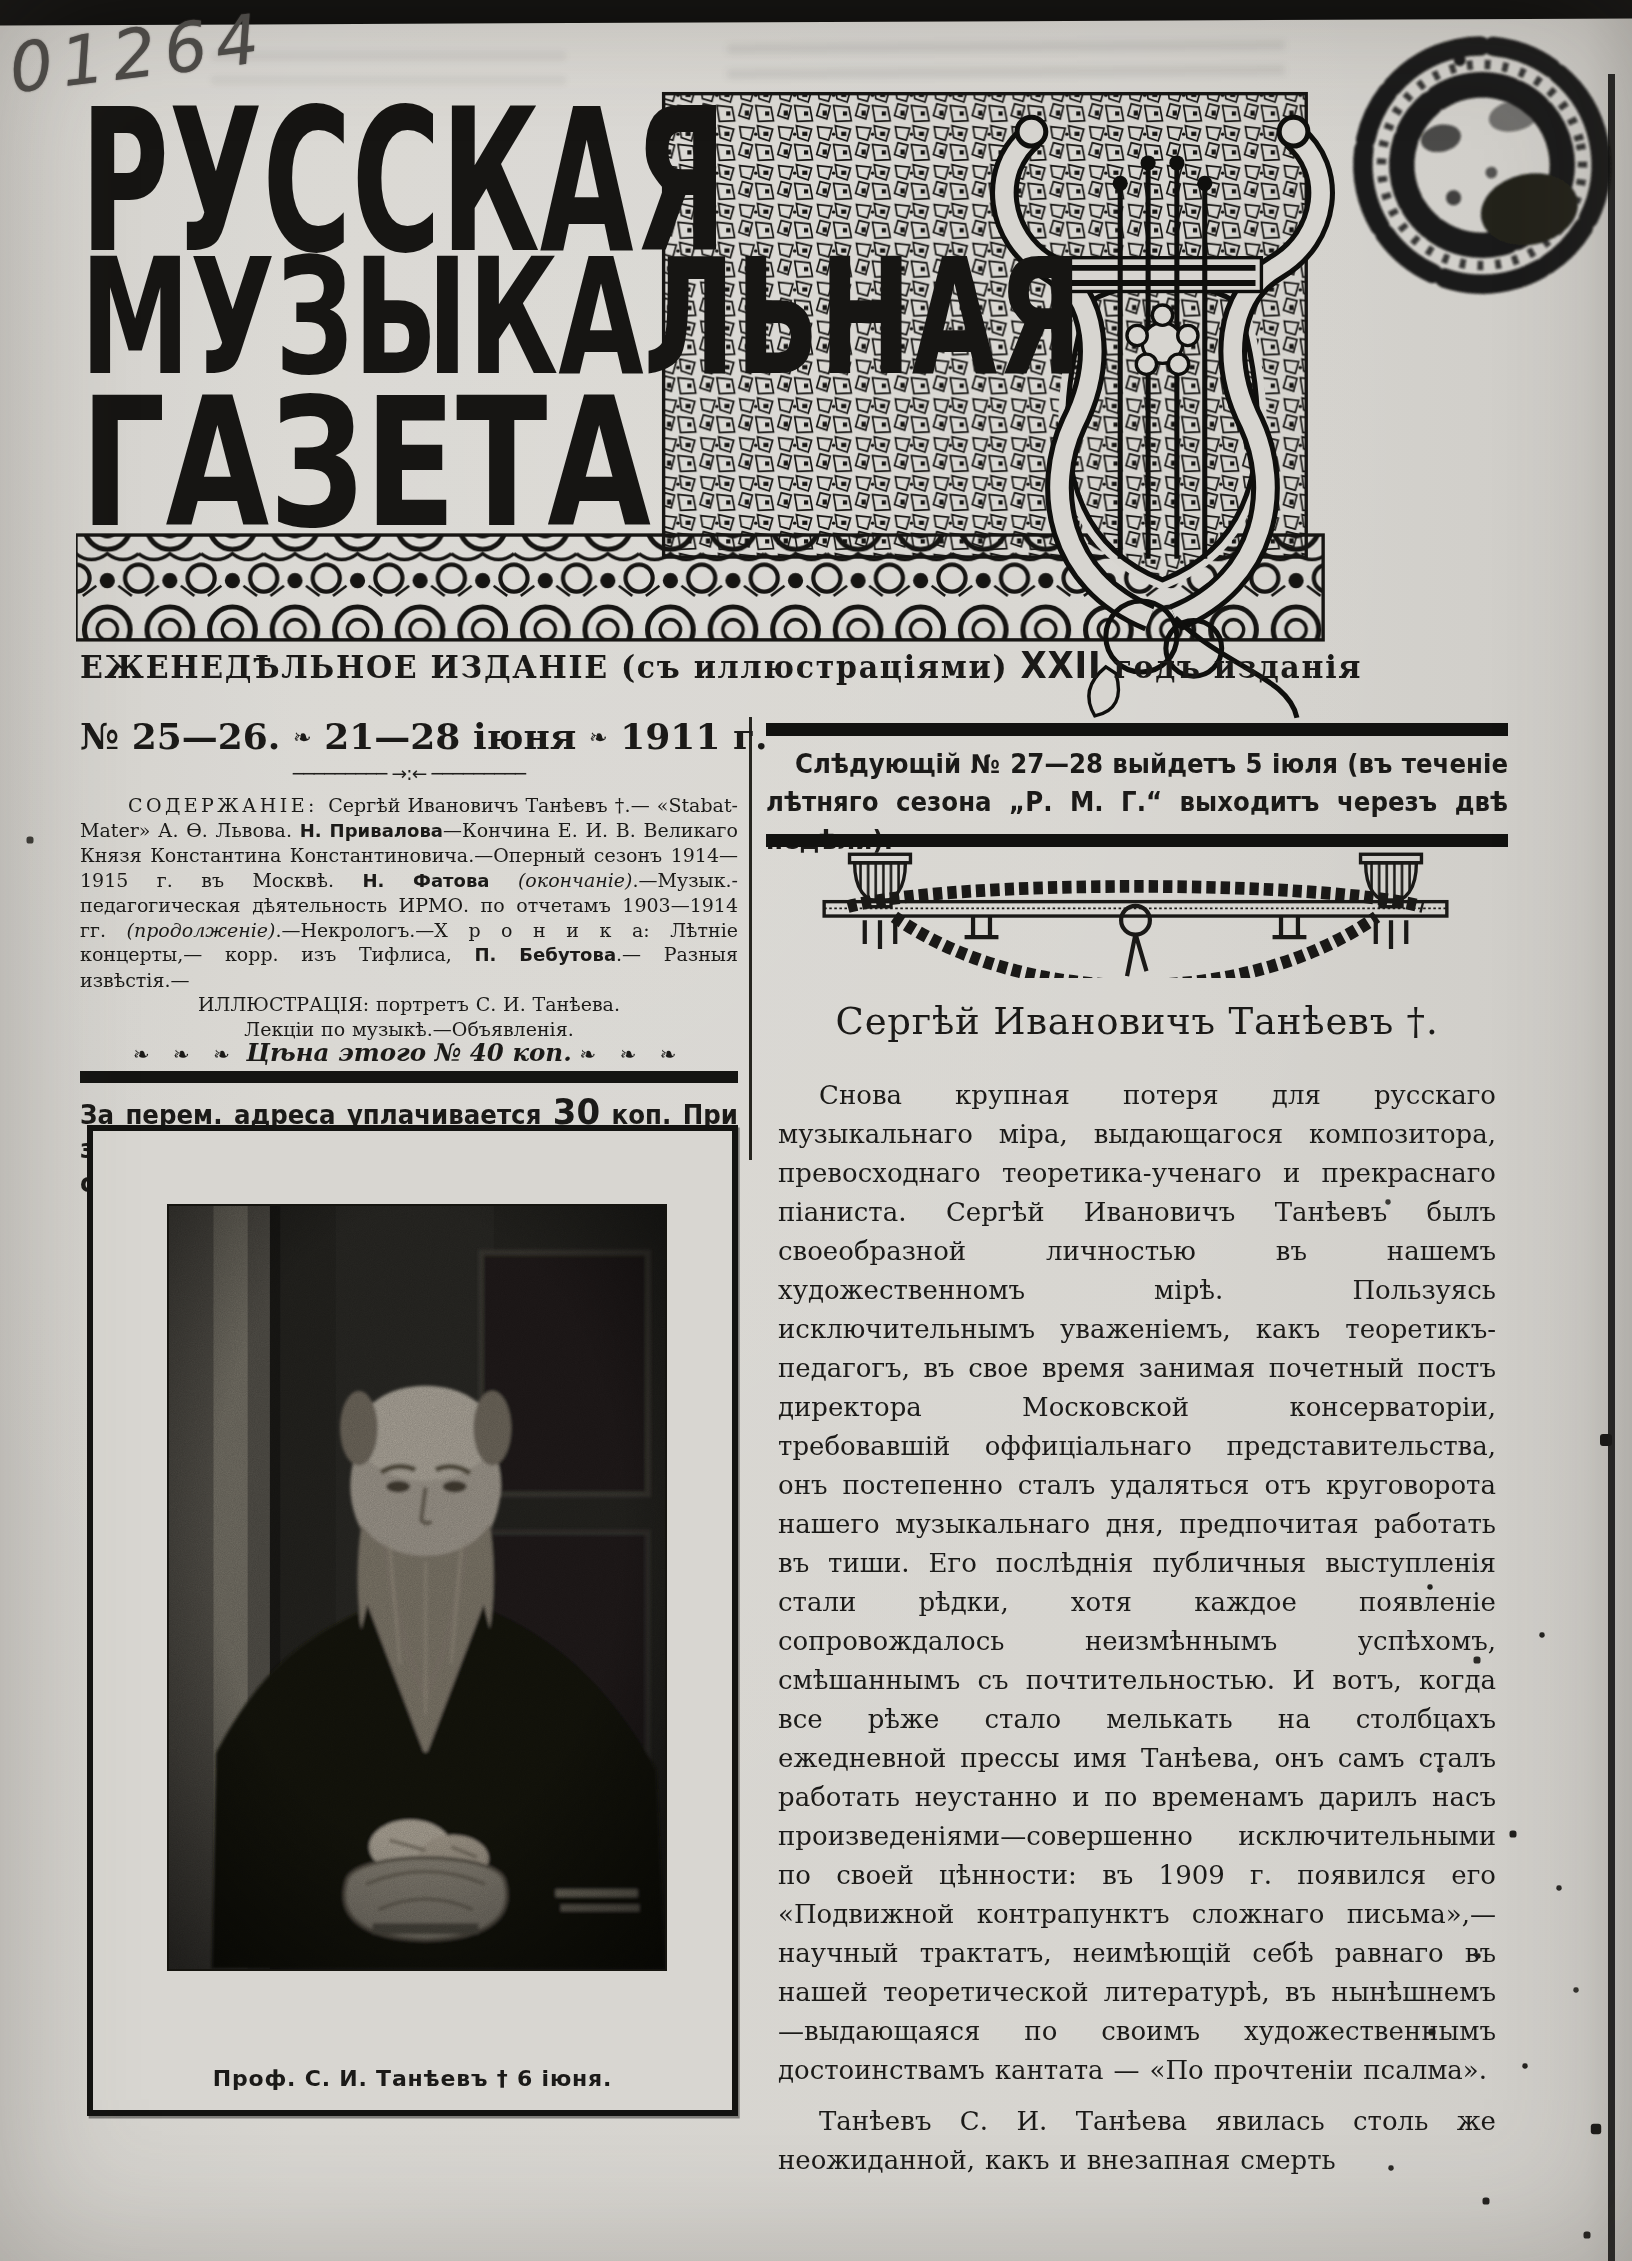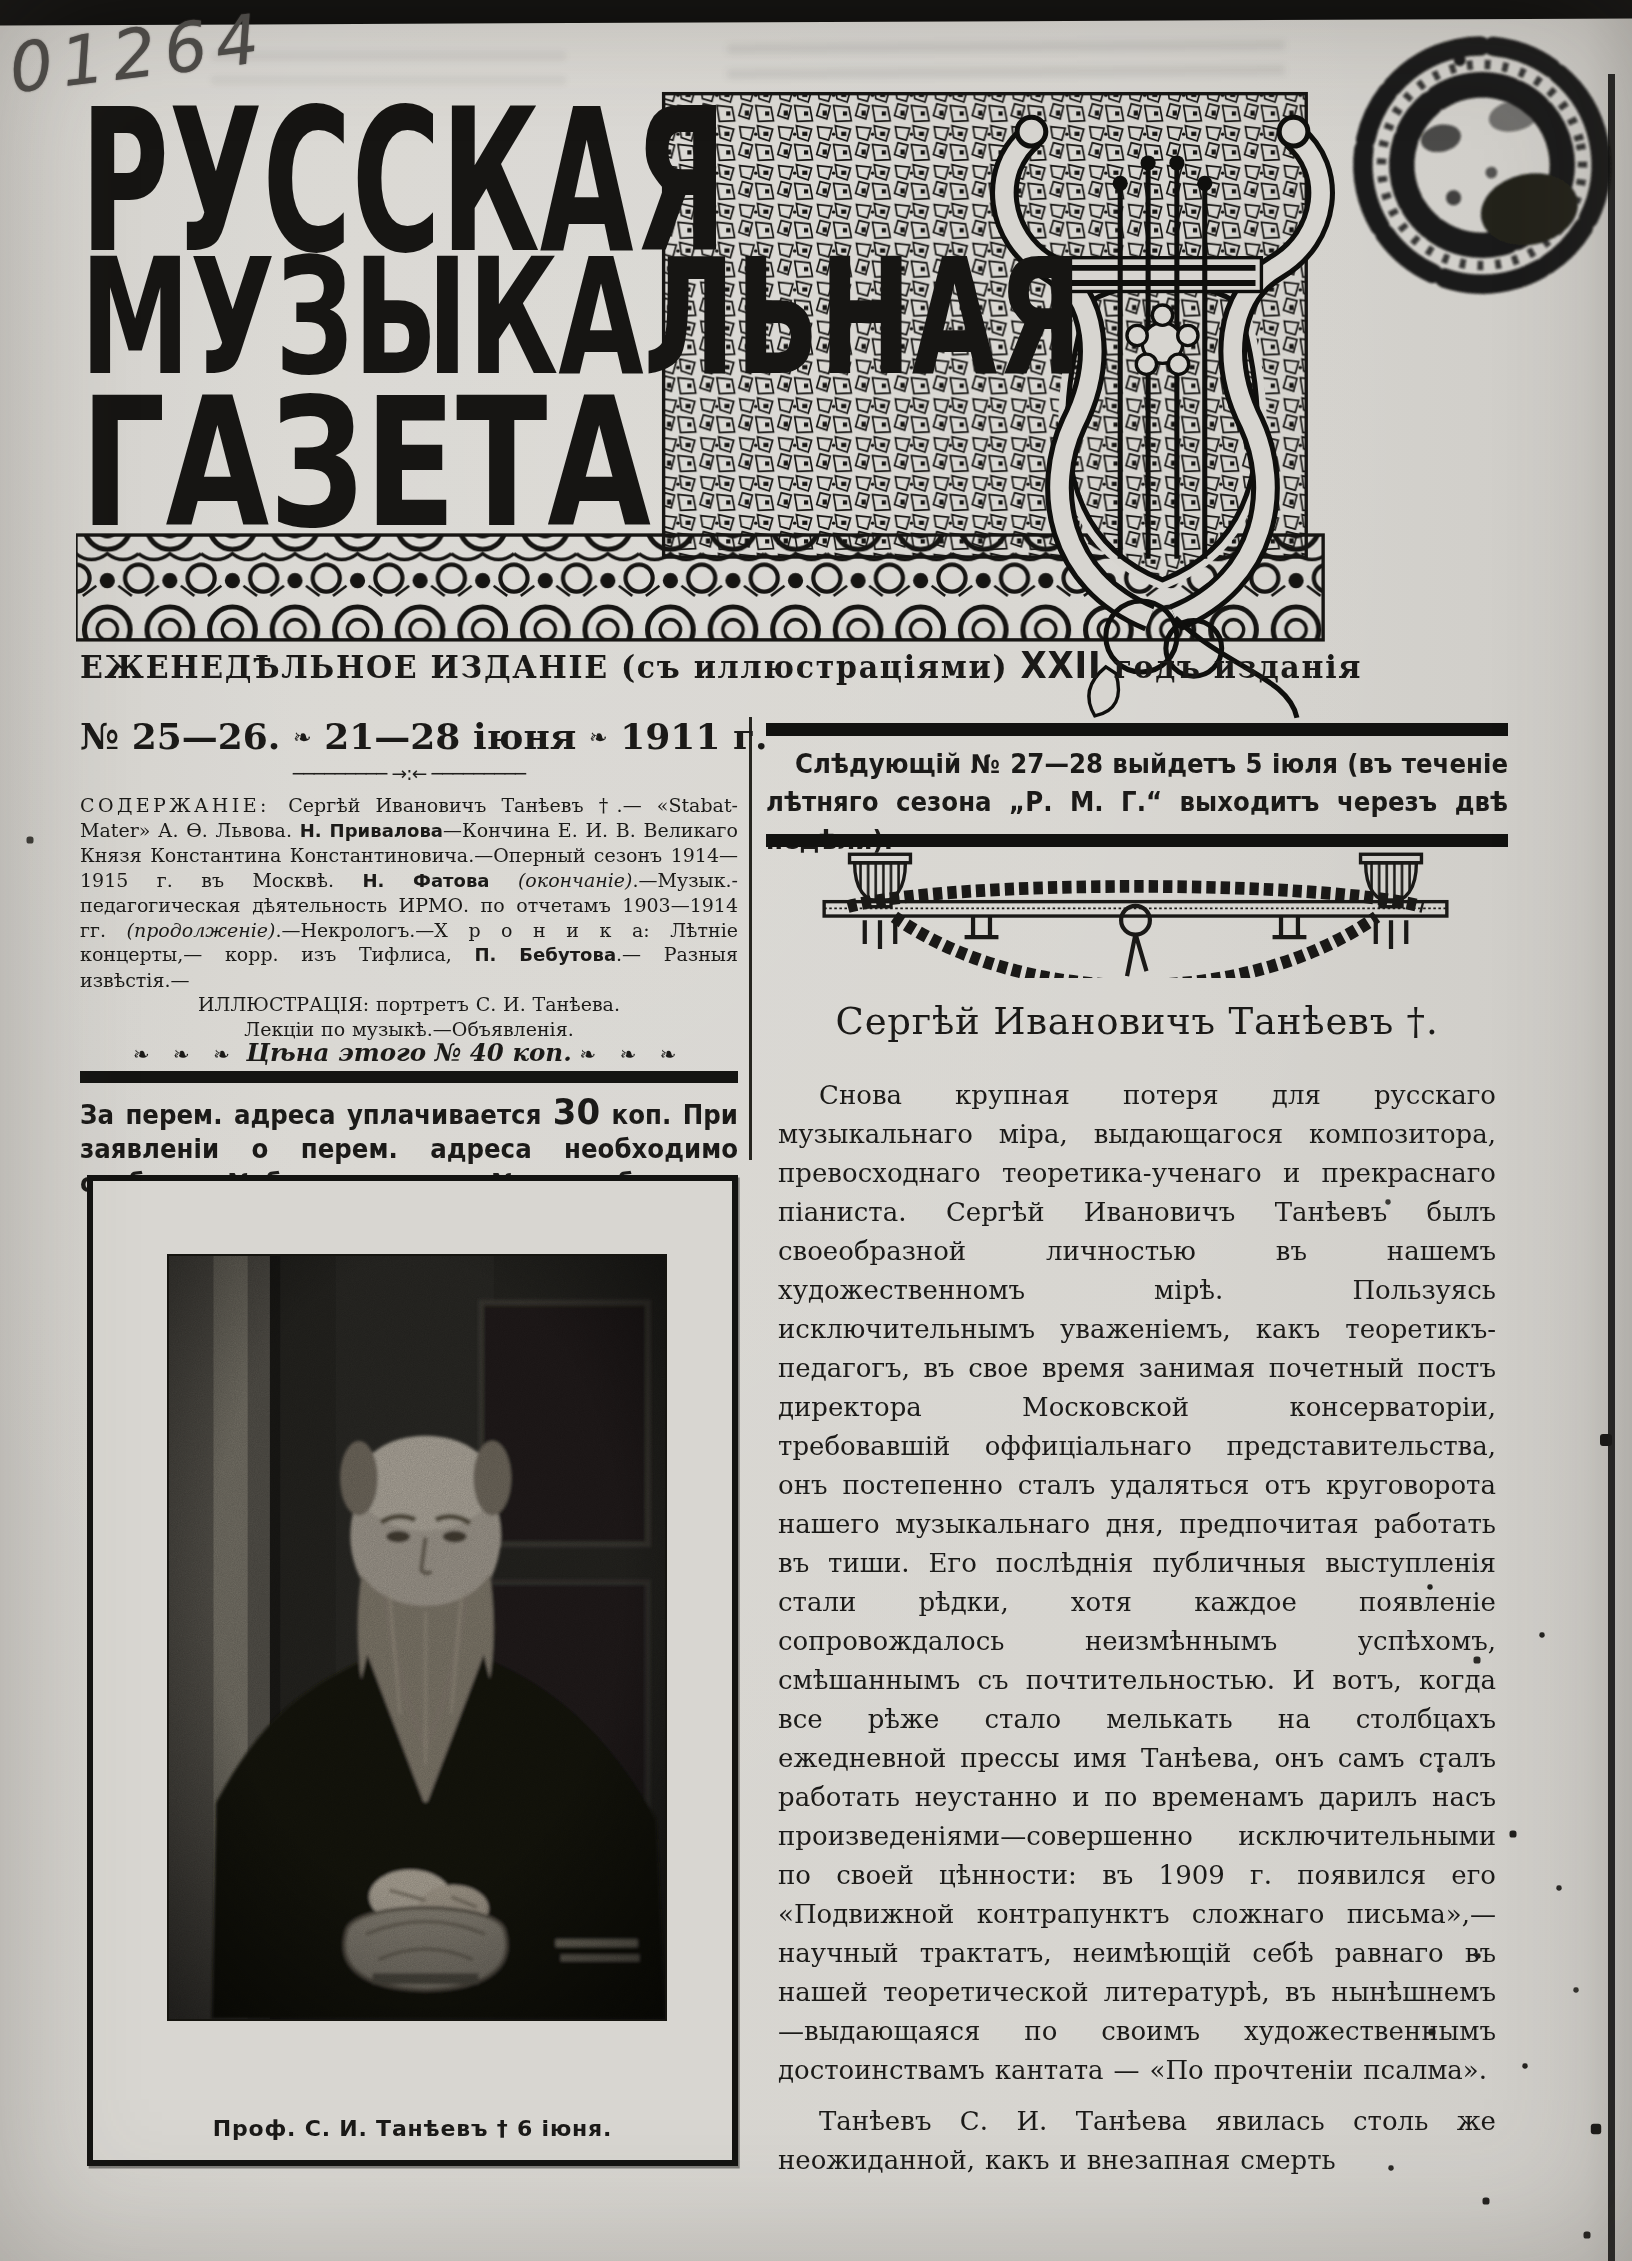--- a/index.html
+++ b/index.html
@@ -34,31 +34,31 @@
     font-weight:700;font-size:36px;white-space:nowrap;}
   .fleuron{font-family:"DejaVu Sans",sans-serif;font-size:.62em;vertical-align:14%;font-weight:400;}
   .mini-divider{position:absolute;left:80px;top:763px;width:658px;text-align:center;
     font-family:"DejaVu Sans",sans-serif;font-size:18.6px;color:#201f1d;letter-spacing:-0.8px;}
   .contents{position:absolute;left:80px;top:793px;width:658px;font-size:19px;line-height:24.5px;
     text-align:justify;word-spacing:0.8px;}
   .contents p{margin:0;}
   .contents .center{text-align:center;}
   .seg-b{font-weight:700;font-family:"DejaVu Sans",sans-serif;font-size:.95em;}
   .seg-i{font-style:italic;}
-  .seg-sp{letter-spacing:3.4px;}
+  .seg-sp{letter-spacing:3.4px;margin-left:48px;}
   .price-line{position:absolute;left:80px;top:1038px;width:658px;text-align:center;font-size:24.5px;white-space:nowrap;}
   .price-line .price-text{font-weight:700;font-style:italic;}
   .price-line .fleuron-row{font-family:"DejaVu Sans",sans-serif;font-size:20px;letter-spacing:8.5px;}
   .rule-left{position:absolute;left:80px;top:1071px;width:658px;height:12px;background:#141412;}
   .address-notice{position:absolute;left:80px;top:1093px;width:658px;
     font-family:"DejaVu Sans",sans-serif;font-weight:700;font-size:24.5px;line-height:32px;
     text-align:justify;transform:scaleY(1.06);transform-origin:top left;}
   .address-notice .amount{font-size:34px;font-weight:700;line-height:1;}
 
-  .photo-frame{position:absolute;left:87px;top:1175px;width:639px;height:979px;
+  .photo-frame{position:absolute;left:87px;top:1125px;width:639px;height:979px;
     border:6px solid #131311;background:#d8d6d1;box-shadow:1.7px 2.5px 0 rgba(20,20,18,.45);}
   .photo{position:absolute;left:74px;top:73px;width:496px;height:763px;border:2.5px solid #15140f;
     background:#23221f;overflow:hidden;}
   .photo-caption{position:absolute;left:0;bottom:18.6px;width:100%;text-align:center;
     font-family:"DejaVu Sans",sans-serif;font-weight:700;font-size:22px;letter-spacing:0.8px;}
 
   
   .rule-r1{position:absolute;left:766px;top:723px;width:742px;height:12.7px;background:#121210;}
   .next-issue{position:absolute;left:766px;top:746px;width:742px;
     font-family:"DejaVu Sans",sans-serif;font-weight:700;font-size:24.5px;line-height:36px;

